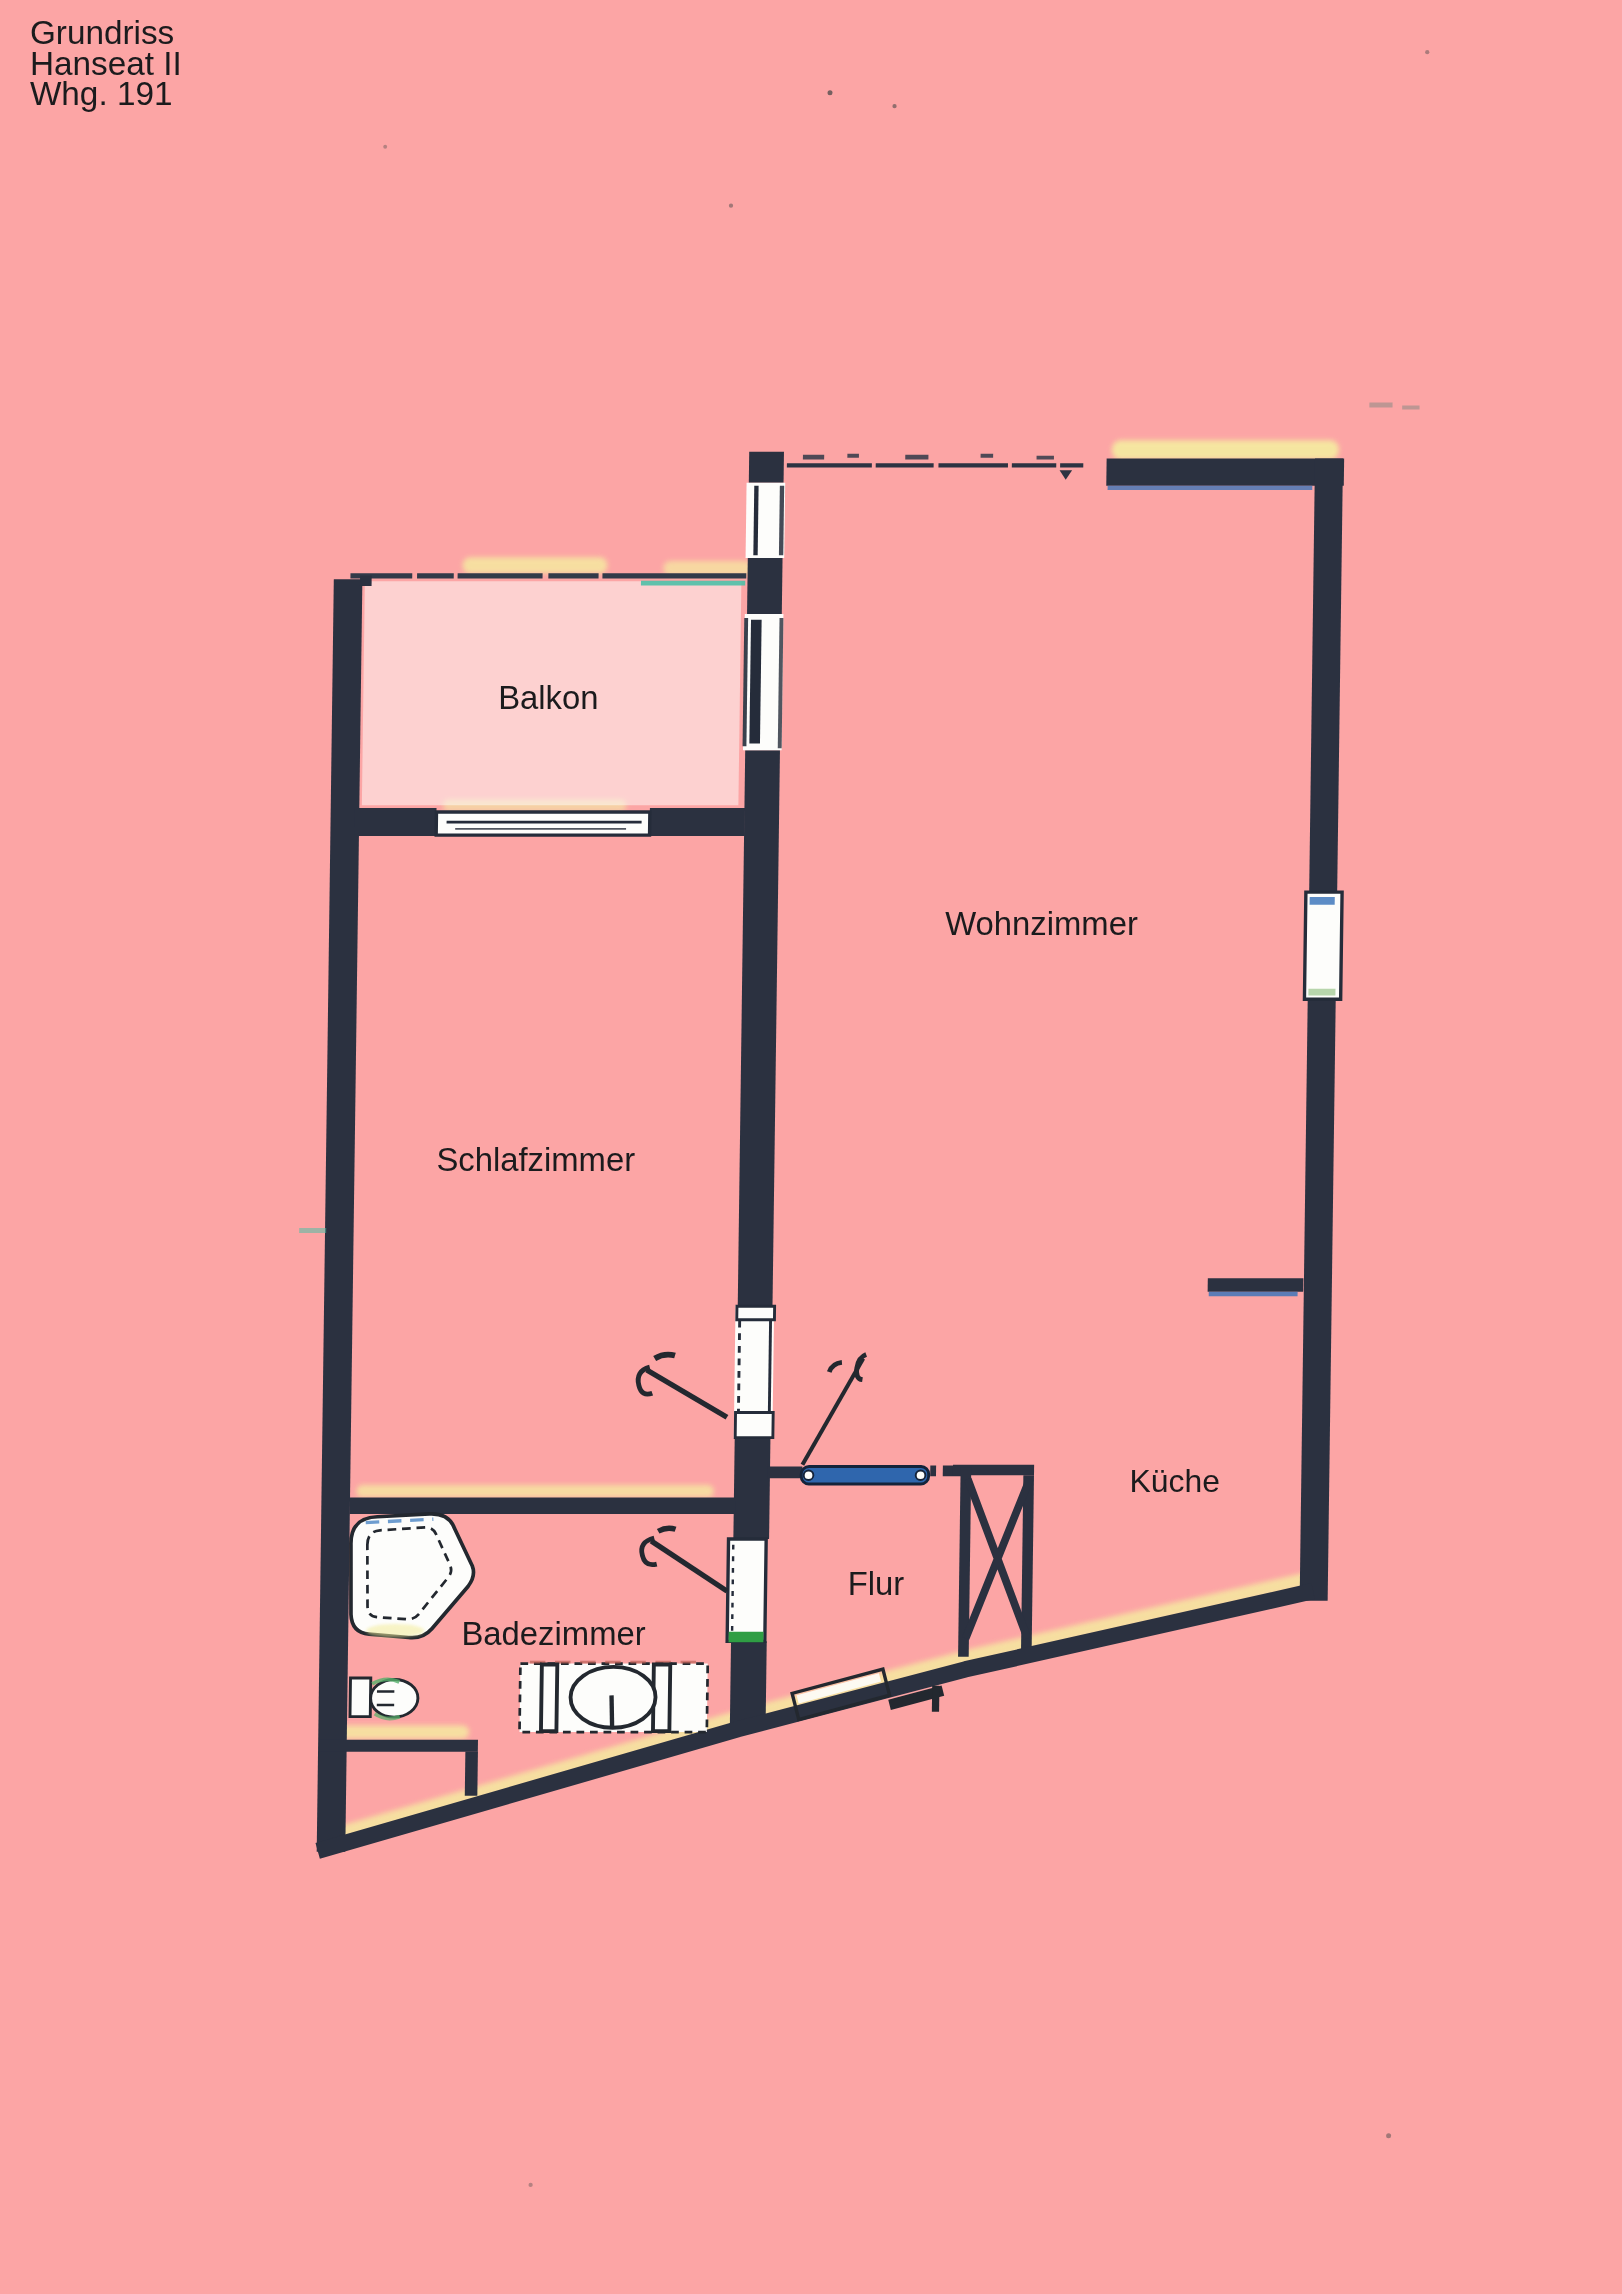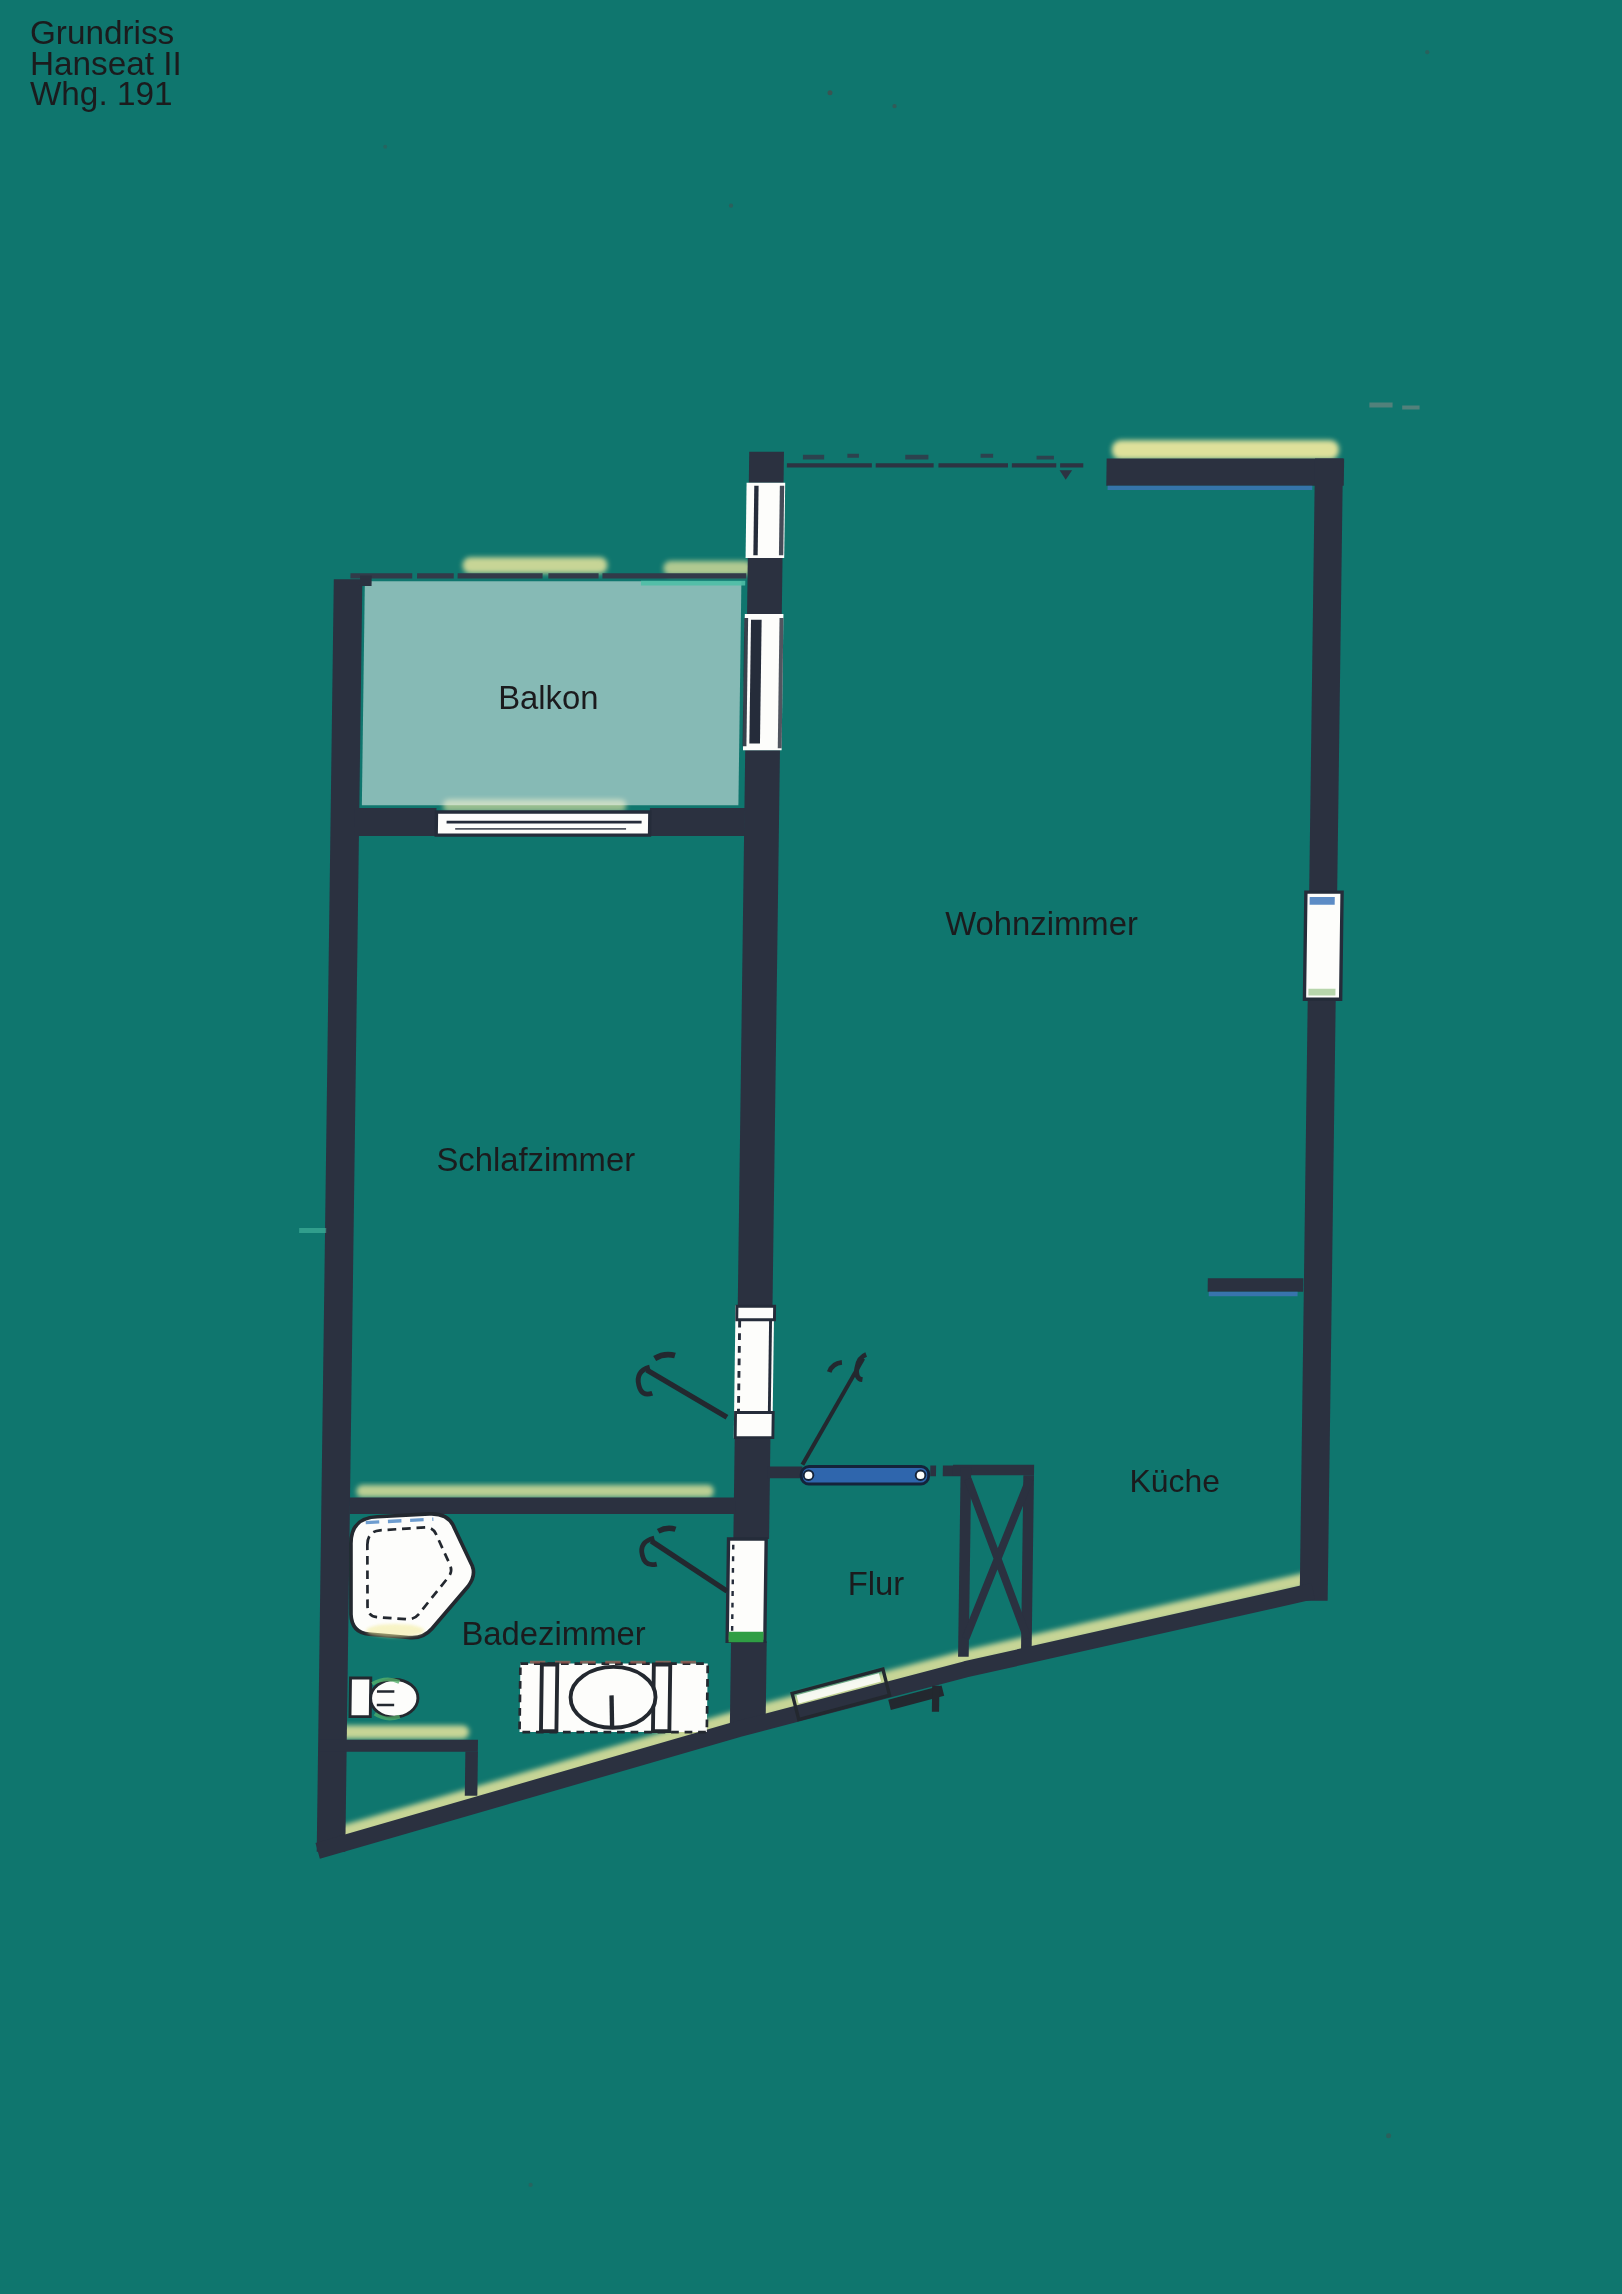--- a/index.html
+++ b/index.html
@@ -1,16 +1,16 @@
 <!DOCTYPE html>
 <html><head>
 <meta charset="utf-8">
 <style>
   html,body{margin:0;padding:0;background:#fcfcfa;}
-  .page{position:relative;width:1622px;height:2294px;background:#0f766e;overflow:hidden;}
+  .page{position:relative;width:1622px;height:2294px;background:#fca5a5;overflow:hidden;}
   svg text{font-family:"Liberation Sans", sans-serif;fill:#1b1b1d;-webkit-font-smoothing:antialiased;}
 </style>
 </head>
 <body>
 <div class="page">
 <svg width="1622" height="2294" viewBox="0 0 1680 2376" xmlns="http://www.w3.org/2000/svg">
   <defs>
     <filter id="soft" x="-30%" y="-30%" width="160%" height="160%">
           <feGaussianBlur stdDeviation="3"></feGaussianBlur>
         </filter>

